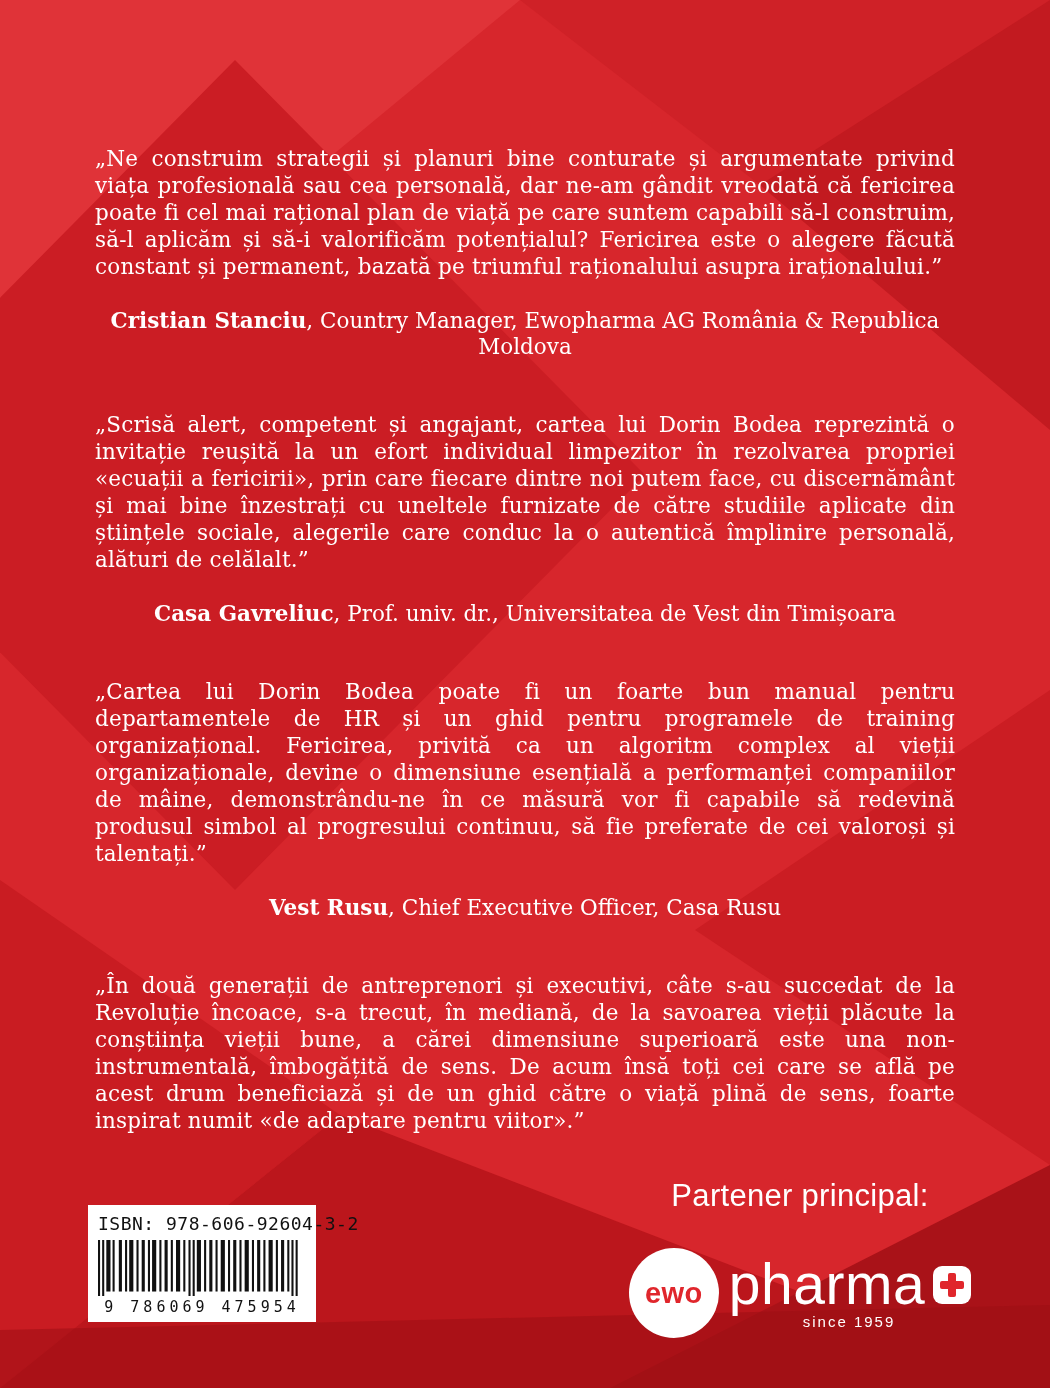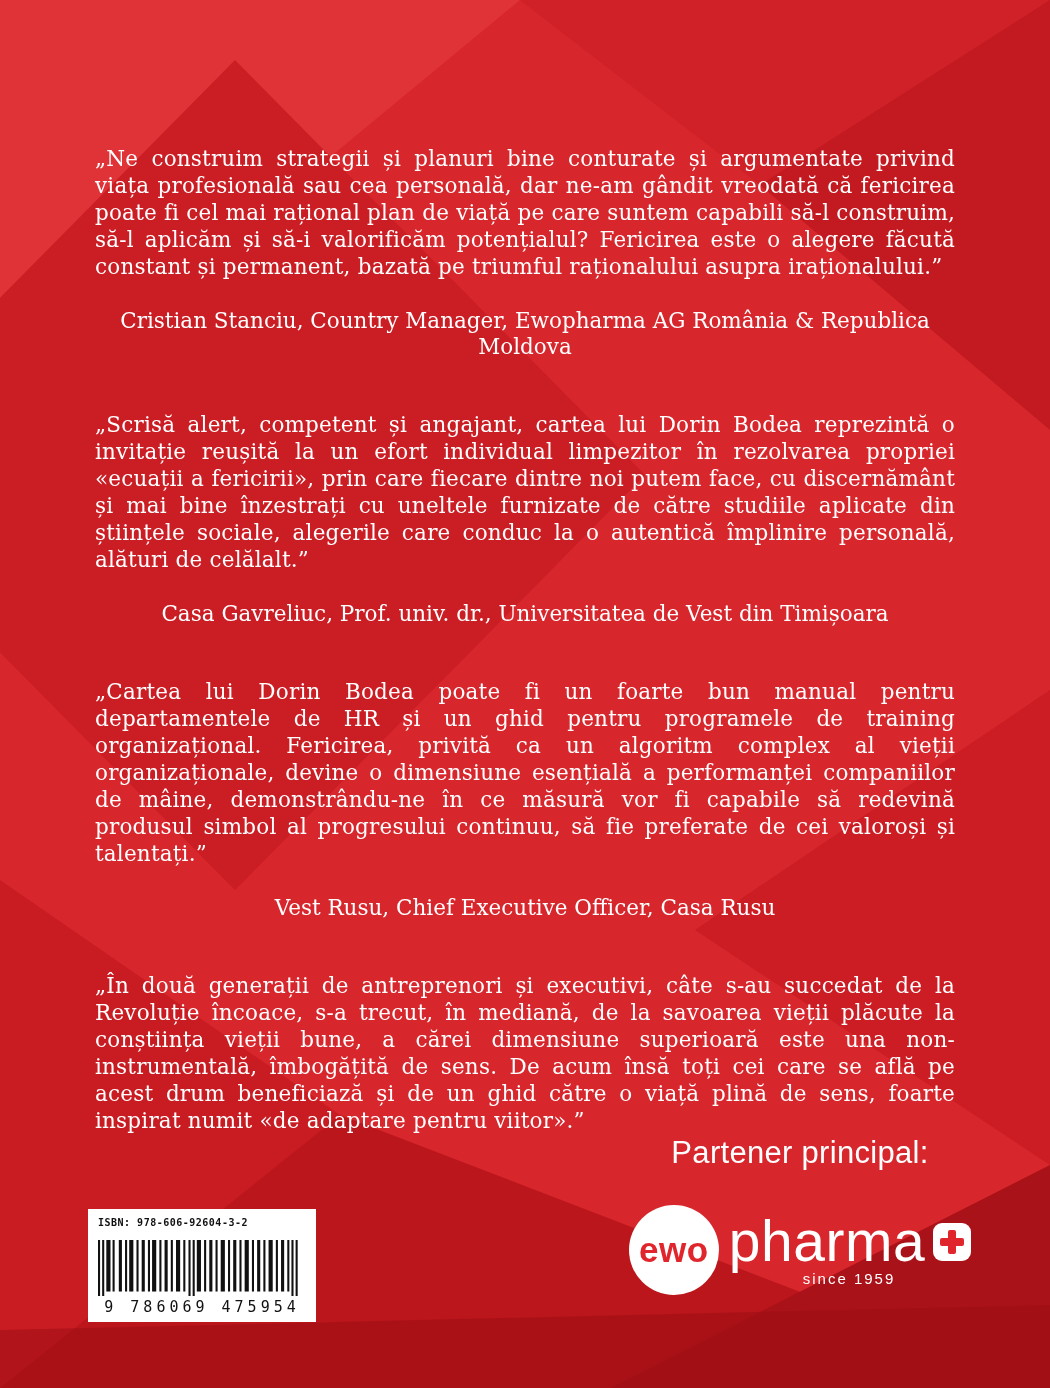--- a/index.html
+++ b/index.html
@@ -24,42 +24,43 @@
     text-align:justify;
     margin-bottom:28px;
     letter-spacing:0.2px;
   }
   .attrib {
     text-align:center;
     font-size:21.5px;
     line-height:26px;
     margin-bottom:51px;
   }
-  .attrib .author { font-weight:normal; }
+  .attrib .author { font-weight:bold; }
 
   .partner-col {
     position:absolute; z-index:2;
     top:1135px; right:60px; width:380px;
     text-align:center;
     font-family:"Liberation Sans", sans-serif;
   }
   .partner-label {
     font-size:31px;
     font-weight:400;
     letter-spacing:0.3px;
     margin-bottom:34px;
+    margin-top:43px;
   }
   .logo {
     display:flex; align-items:center; justify-content:center;
   }
   .logo-circle {
     width:90px; height:90px; border-radius:50%;
     background:#ffffff; color:#e0262c;
     display:flex; align-items:center; justify-content:center;
-    font-weight:bold; font-size:35px; letter-spacing:0.5px;
+    font-weight:bold; font-size:29px; letter-spacing:0.5px;
     flex:0 0 auto;
   }
   .logo-right { margin-left:10px; text-align:center; }
   .logo-row { display:flex; align-items:center; }
   .logo-pharma {
     font-size:57px; font-weight:500; color:#ffffff;
     letter-spacing:0.5px; line-height:1;
   }
   .logo-cross {
     position:relative;
@@ -77,21 +78,21 @@
     padding-right:2px;
   }
 
   .isbn-box {
     position:absolute; z-index:2;
     left:88px; bottom:66px; width:228px;
     background:#ffffff; color:#111111;
     padding:8px 10px 6px 10px;
     font-family:"DejaVu Sans Mono", monospace;
   }
-  .isbn-label { font-size:10px; letter-spacing:0.5px; margin-bottom:12px; white-space:nowrap;font-weight:bold; }
+  .isbn-label { font-size:18px; letter-spacing:0.5px; margin-bottom:6px; white-space:nowrap; }
   .barcode { display:block; width:100%; height:56px; }
   .isbn-digits { font-size:15px; letter-spacing:4px; text-align:center; margin-top:2px; white-space:nowrap; }
 </style>
 </head>
 <body>
 
 <svg class="bg" viewBox="0 0 1050 1388" preserveAspectRatio="none" aria-hidden="true">
   <rect width="1050" height="1388" fill="#d7262c"></rect>
   <polygon points="0,0 520,0 0,430" fill="#e03338"></polygon>
   <polygon points="520,0 1050,0 1050,250 760,185" fill="#cf2127"></polygon>

